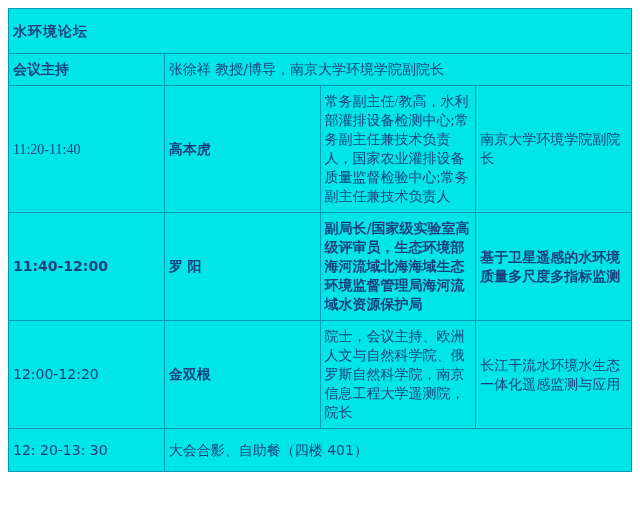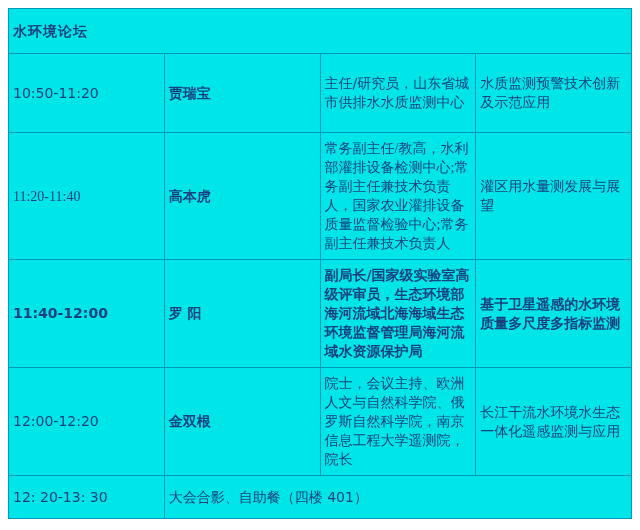--- a/index.html
+++ b/index.html
@@ -88,33 +88,31 @@
 </style>
 </head>
 <body>
 
 <div class="sheet">
   <table class="agenda">
     <tbody>
       <tr>
         <td class="title-cell" colspan="4">水环境论坛</td>
       </tr>
+      <tr>
+        <td class="host-label">会议主持</td>
+        <td class="host-value" colspan="3">张徐祥 教授/博导，南京大学环境学院副院长</td>
+      </tr>
 
-      <tr class="row-1">
-        <td class="time-cell">10:50-11:20</td>
-        <td class="name-cell">贾瑞宝</td>
-        <td class="role-cell">主任/研究员，山东省城市供排水水质监测中心</td>
-        <td class="topic-cell">水质监测预警技术创新及示范应用</td>
-      </tr>
 
       <tr class="row-2">
         <td class="time-cell">11:20-11:40</td>
         <td class="name-cell">高本虎</td>
         <td class="role-cell">常务副主任/教高，水利部灌排设备检测中心;常务副主任兼技术负责人，国家农业灌排设备质量监督检验中心;常务副主任兼技术负责人</td>
-        <td class="topic-cell">灌区用水量测发展与展望</td>
+        <td class="topic-cell">南京大学环境学院副院长</td>
       </tr>
 
       <tr class="row-3">
         <td class="time-cell">11:40-12:00</td>
         <td class="name-cell">罗 阳</td>
         <td class="role-cell">副局长/国家级实验室高级评审员，生态环境部海河流域北海海域生态环境监督管理局海河流域水资源保护局</td>
         <td class="topic-cell">基于卫星遥感的水环境质量多尺度多指标监测</td>
       </tr>
 
       <tr class="row-4">

